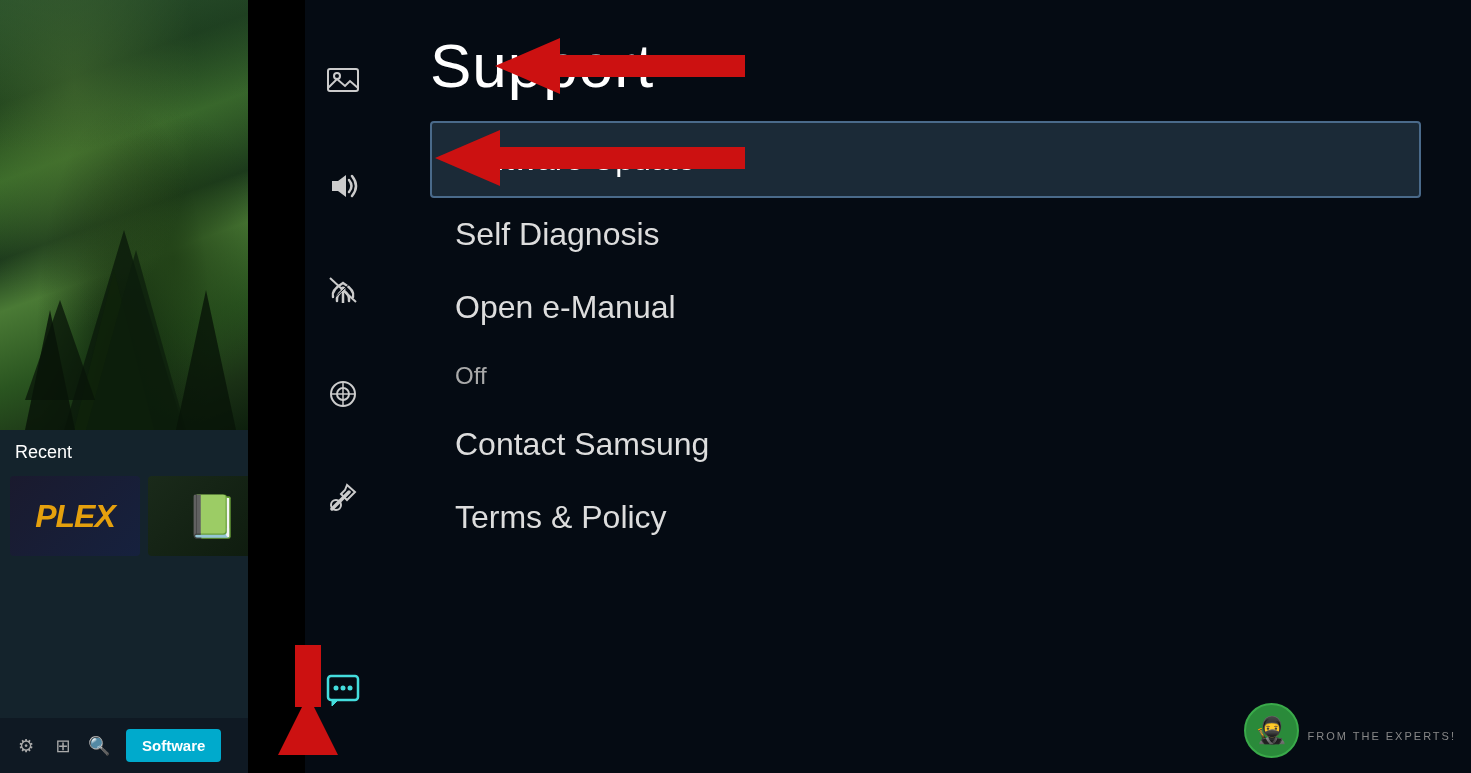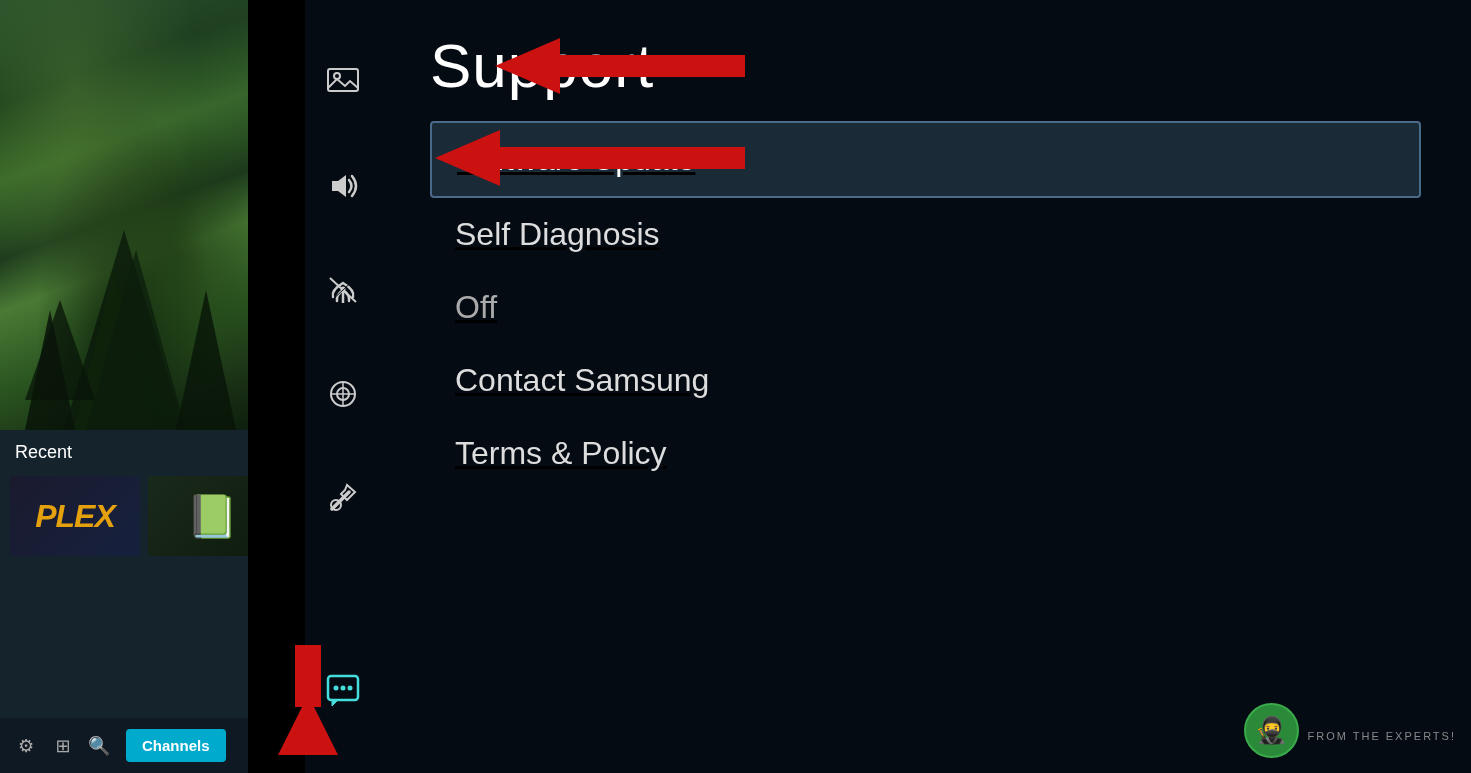--- a/index.html
+++ b/index.html
@@ -212,21 +212,20 @@
     .support-title {
       color: #fff;
       font-size: 62px;
       font-weight: 300;
       margin-bottom: 20px;
       letter-spacing: 1px;
     }
 
     .menu-list {
       list-style: none;
-      text-decoration: underline;
     }
 
     .menu-item {
       padding: 18px 25px;
       color: #ddd;
       font-size: 32px;
       font-weight: 300;
       cursor: pointer;
       border-radius: 4px;
       display: flex;
@@ -235,21 +234,21 @@
     }
 
     .menu-item.selected {
       background: rgba(30, 45, 60, 0.9);
       border: 2px solid #4a6a8a;
       color: #fff;
     }
 
     .menu-item .item-value {
       color: #aaa;
-      font-size: 32px;
+      font-size: 24px;
       text-align: right;
     }
 
     
     .watermark {
       position: absolute;
       bottom: 15px;
       right: 15px;
       display: flex;
       align-items: center;
@@ -302,21 +301,21 @@
       </div>
       <div class="app-thumb help">
         <span class="help-icon">📗</span>
       </div>
     </div>
 
     <div class="bottom-bar">
       <div class="bottom-icon">⚙</div>
       <div class="bottom-icon">⊞</div>
       <div class="bottom-icon">🔍</div>
-      <div class="channels-btn">Channels</div>
+      <div class="channels-btn">Software</div>
     </div>
   </div>
 </div>
 
 <div class="sidebar">
 
   <div class="sidebar-icon">
     <svg width="32" height="28" viewBox="0 0 32 28" fill="none">
       <rect x="1" y="1" width="30" height="22" rx="2" stroke="#ccc" stroke-width="2"></rect>
       <circle cx="10" cy="8" r="3" stroke="#ccc" stroke-width="2"></circle>
@@ -376,20 +375,23 @@
   <h1 class="support-title">Support</h1>
 
   <ul class="menu-list">
     <li class="menu-item selected">
       <span>Software Update</span>
     </li>
     <li class="menu-item">
       <span>Self Diagnosis</span>
     </li>
     <li class="menu-item">
+      <span>Open e-Manual</span>
+    </li>
+    <li class="menu-item">
       <span class="item-value">Off</span>
     </li>
     <li class="menu-item">
       <span>Contact Samsung</span>
     </li>
     <li class="menu-item">
       <span>Terms &amp; Policy</span>
     </li>
   </ul>
 </div>

